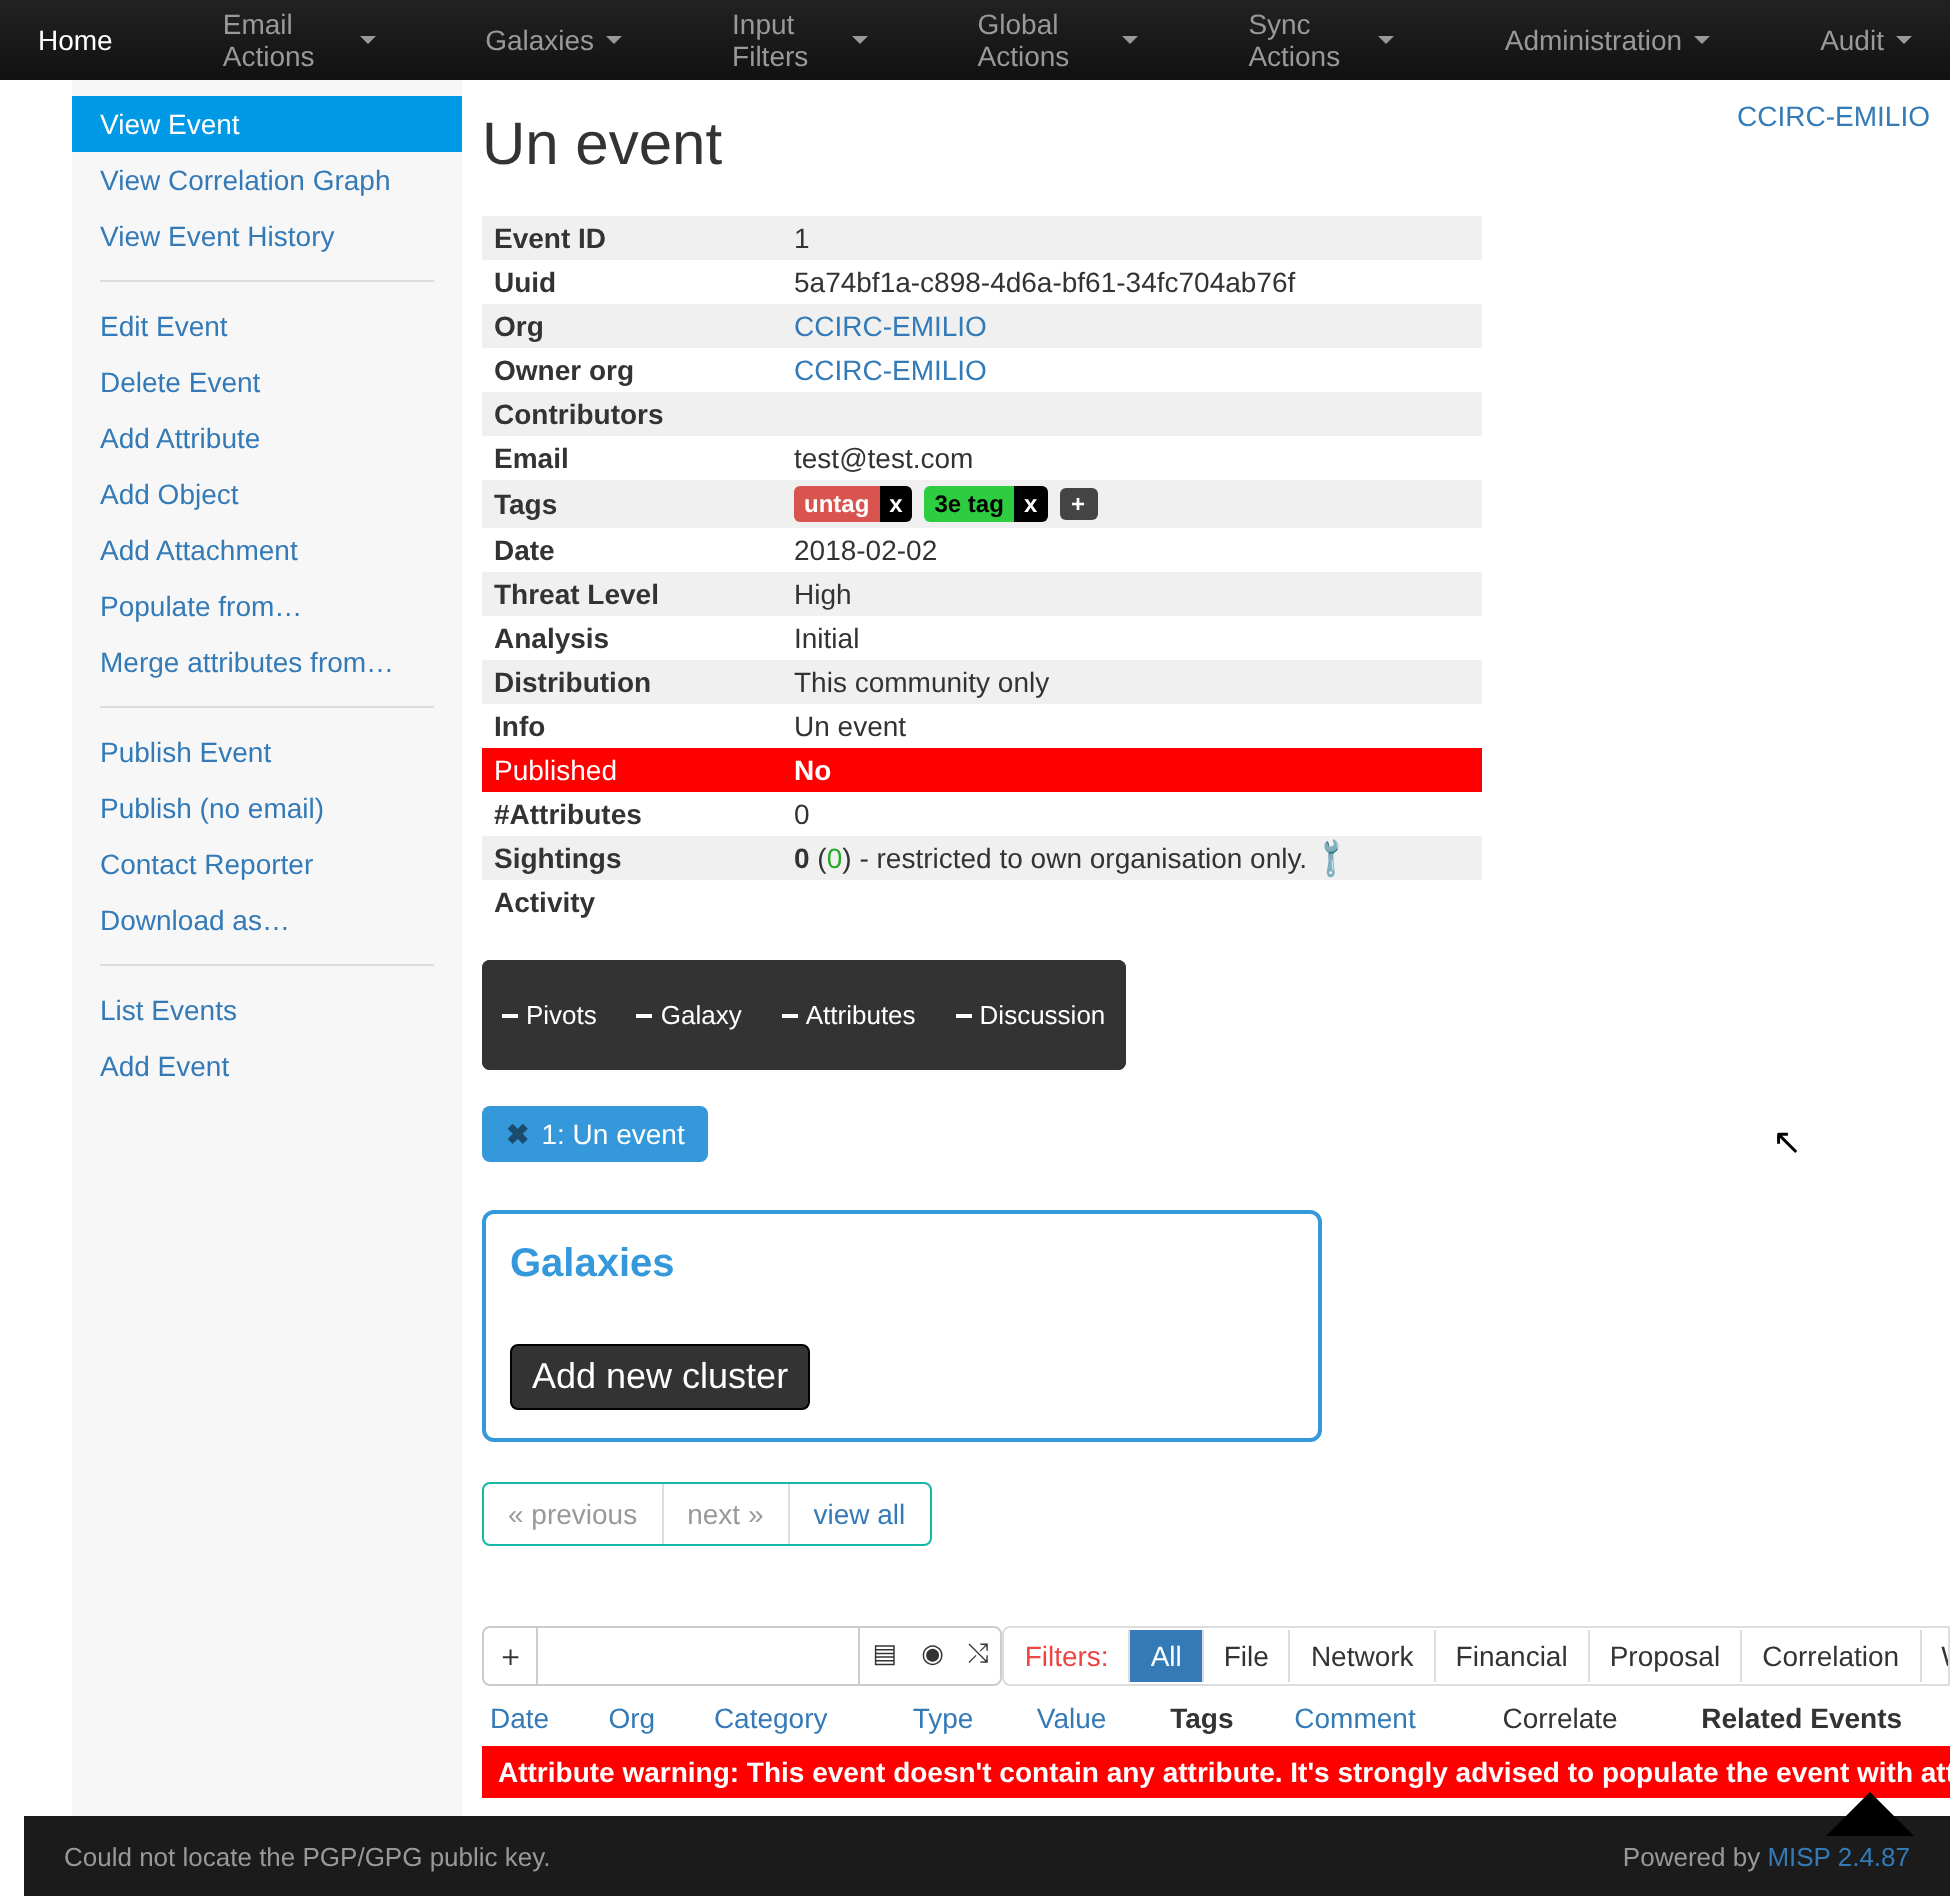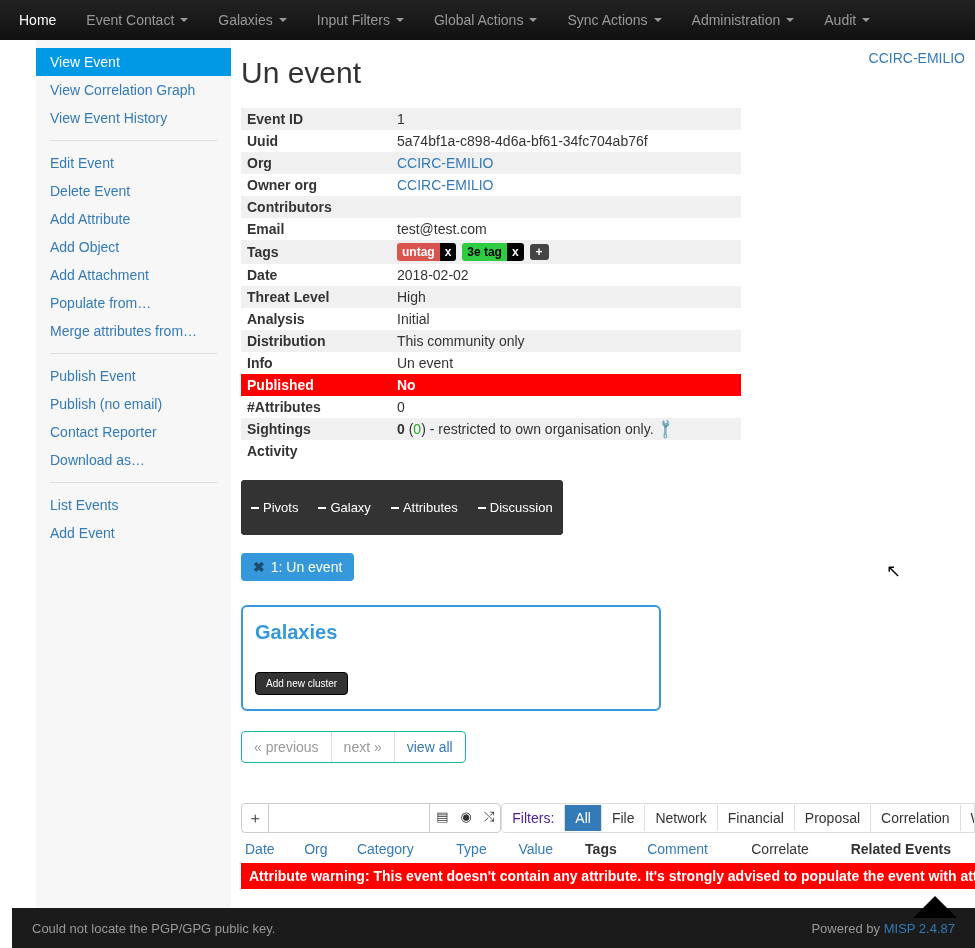--- a/index.html
+++ b/index.html
@@ -1,76 +1,76 @@
 <!DOCTYPE html>
 <html><head>
 <meta charset="utf-8">
 <style>
   * { box-sizing: border-box; }
   body { margin:0; font-family: "Helvetica Neue", Helvetica, Arial, sans-serif; font-size:14px; color:#333; background:#fff; }
   a { color:#337ab7; text-decoration:none; cursor:pointer; }
 
   
-  .navbar { background:#1b1b1b; background-image:linear-gradient(#222,#111); height:40px; display:flex; align-items:center; padding:0 4px; }
+  .navbar { background:#1b1b1b; background-image:linear-gradient(#222,#111); height:40px; display:flex; align-items:center; padding:0 4px;gap:25px; }
   .nav-item { color:#999; padding:10px 15px; font-size:14px; display:flex; align-items:center; gap:4px; cursor:pointer; }
   .nav-item.active { color:#fff; }
   .caret { width:0; height:0; border-left:4px solid transparent; border-right:4px solid transparent; border-top:4px solid #999; display:inline-block; vertical-align:middle; margin-left:2px; }
 
   
   .container { display:flex;margin-left:36px; }
   .sidebar { width:195px; background:#f7f7f7; min-height:870px; padding-top:8px;}
   .side-link { display:block; padding:6px 14px; color:#337ab7; font-size:14px; }
   .side-link.active { background:#0099e5; color:#fff; }
   .side-divider { border-top:1px solid #ddd; margin:8px 14px; }
 
   .main { flex:1; padding:10px 0 0 10px; position:relative; overflow:hidden; }
   .orglink { position:absolute; right:10px; top:10px; color:#337ab7; font-weight:500; }
   h2.title { font-size:30px; font-weight:500; margin:6px 0 18px 0; }
 
   .meta-table { width:500px; border-collapse:collapse; font-size:14px; }
   .meta-table tr td { padding:3px 6px; }
   .meta-table tr:nth-child(odd) td { background:#f0f0f0; }
   .meta-table td.k { font-weight:bold; width:150px; }
   .meta-table tr.published td { background:#ff0000; color:#fff; font-weight:bold;}
-  .meta-table tr.published td.k { font-weight:bold; }
+  .meta-table tr.published td.k { font-weight:normal; }
 
   .tag { display:inline-flex; align-items:center; border-radius:3px; font-size:12px; font-weight:bold; margin-right:2px; }
   .tag .lbl { padding:2px 5px; color:#fff; border-radius:3px 0 0 3px;}
   .tag .x { background:#000; color:#fff; padding:2px 5px; border-radius:0 3px 3px 0; cursor:pointer;}
   .tag-add { background:#444; color:#fff; padding:1px 6px; border-radius:3px; font-weight:bold; cursor:pointer; font-size:12px;}
   .red { background:#d9534f; }
   .green { background:#2ecc40; color:#000 !important;}
   .green.lbl { color:#000;}
 
   .wrench { display:inline-block; transform:rotate(45deg); }
   
   .toggle-bar { margin-top:18px; display:inline-flex; background:#333; border-radius:4px; overflow:hidden;}
   .toggle-btn { background:#333; color:#fff; padding:20px 10px; font-size:13px; border:none; display:flex; gap:4px; align-items:center; cursor:pointer;}
   .toggle-btn .minus { width:8px; height:2px; background:#fff; display:inline-block;}
   
   .pivot { display:inline-flex; align-items:center; background:#3498db; color:#fff; border-radius:4px; padding:6px 12px; margin-top:18px; gap:6px; font-size:14px;}
   .pivot .x { font-weight:bold; color:rgba(0,0,0,.5); cursor:pointer;}
 
   .galaxies { border:2px solid #3498db; border-radius:6px; width:420px; margin-top:24px; padding:14px 12px 14px 12px;}
   .galaxies h3 { margin:0 0 28px 0; color:#3498db; font-size:20px; font-weight:bold;}
-  .btn-dark { background:#333; color:#fff; border:1px solid #000; padding:5px 10px; border-radius:4px; font-size:10px; cursor:pointer;}
+  .btn-dark { background:#333; color:#fff; border:1px solid #000; padding:5px 10px; border-radius:4px; font-size:18px; cursor:pointer;}
 
   .pager { display:inline-flex; border:1px solid #14b8a6; border-radius:4px; margin-top:20px; overflow:hidden;}
   .pager span, .pager a { padding:7px 12px; border-right:1px solid #ddd; font-size:14px;}
   .pager span { color:#999; }
   .pager :last-child { border-right:none;}
 
   .attr-toolbar { margin-top:40px; display:flex; align-items:stretch;}
   .tool-btn { border:1px solid #ccc; background:#fff; width:30px; height:30px; display:flex; align-items:center; justify-content:center; cursor:pointer; font-size:15px;}
   .tool-group { display:flex; border:1px solid #ccc; height:30px; margin-left:-1px; border-radius:0 4px 4px 0;}
   .tool-group > span { padding:5px 6px; cursor:pointer; font-size:13px;}
   .spacer { flex:1; }
   
   .filters { display:flex; align-items:center; height:30px; border:1px solid #ddd; border-radius:4px 0 0 4px; overflow:hidden; white-space:nowrap;}
-  .filters .lab { padding:5px 10px; color:#4c1d95; }
+  .filters .lab { padding:5px 10px; color:#ef4444; }
   .filters .f { padding:5px 10px; border-left:1px solid #ddd; cursor:pointer;}
   .filters .f.active { background:#337ab7; color:#fff;}
 
   .attr-head { display:flex; padding:8px 4px 6px 4px; font-size:14px; gap:0; white-space:nowrap; overflow:hidden;}
   .attr-head > span { padding-right:20px;}
   .attr-head a { font-weight:normal;}
   .attr-warning { background:#ff0000; color:#fff; font-weight:bold; padding:5px 8px; white-space:nowrap; overflow:hidden;}
   
   .footer { position:fixed; bottom:0; left:12px; right:0; background:#1b1b1b; color:#999; height:40px; display:flex; align-items:center; padding:0 20px; font-size:13px;}
   .footer .right { margin-left:auto; }
@@ -78,21 +78,21 @@
   .scrolltop { position:fixed; right:18px; bottom:30px; width:0; height:0; border-left:22px solid transparent; border-right:22px solid transparent; border-bottom:22px solid #000; cursor:pointer;}
   
   .cursor { position:absolute; left:655px; top:520px; font-size:18px; pointer-events:none; color:#000;}
 </style>
 </head>
 <body>
 
 <div class="navbar">
   <div class="nav-item active">Home</div>
   <div class="nav-item">
-      <span>Event Contact</span>
+      <span>Email Actions</span>
       <span class="caret"></span>
     </div>
   <div class="nav-item">
       <span>Galaxies</span>
       <span class="caret"></span>
     </div>
   <div class="nav-item">
       <span>Input Filters</span>
       <span class="caret"></span>
     </div>

